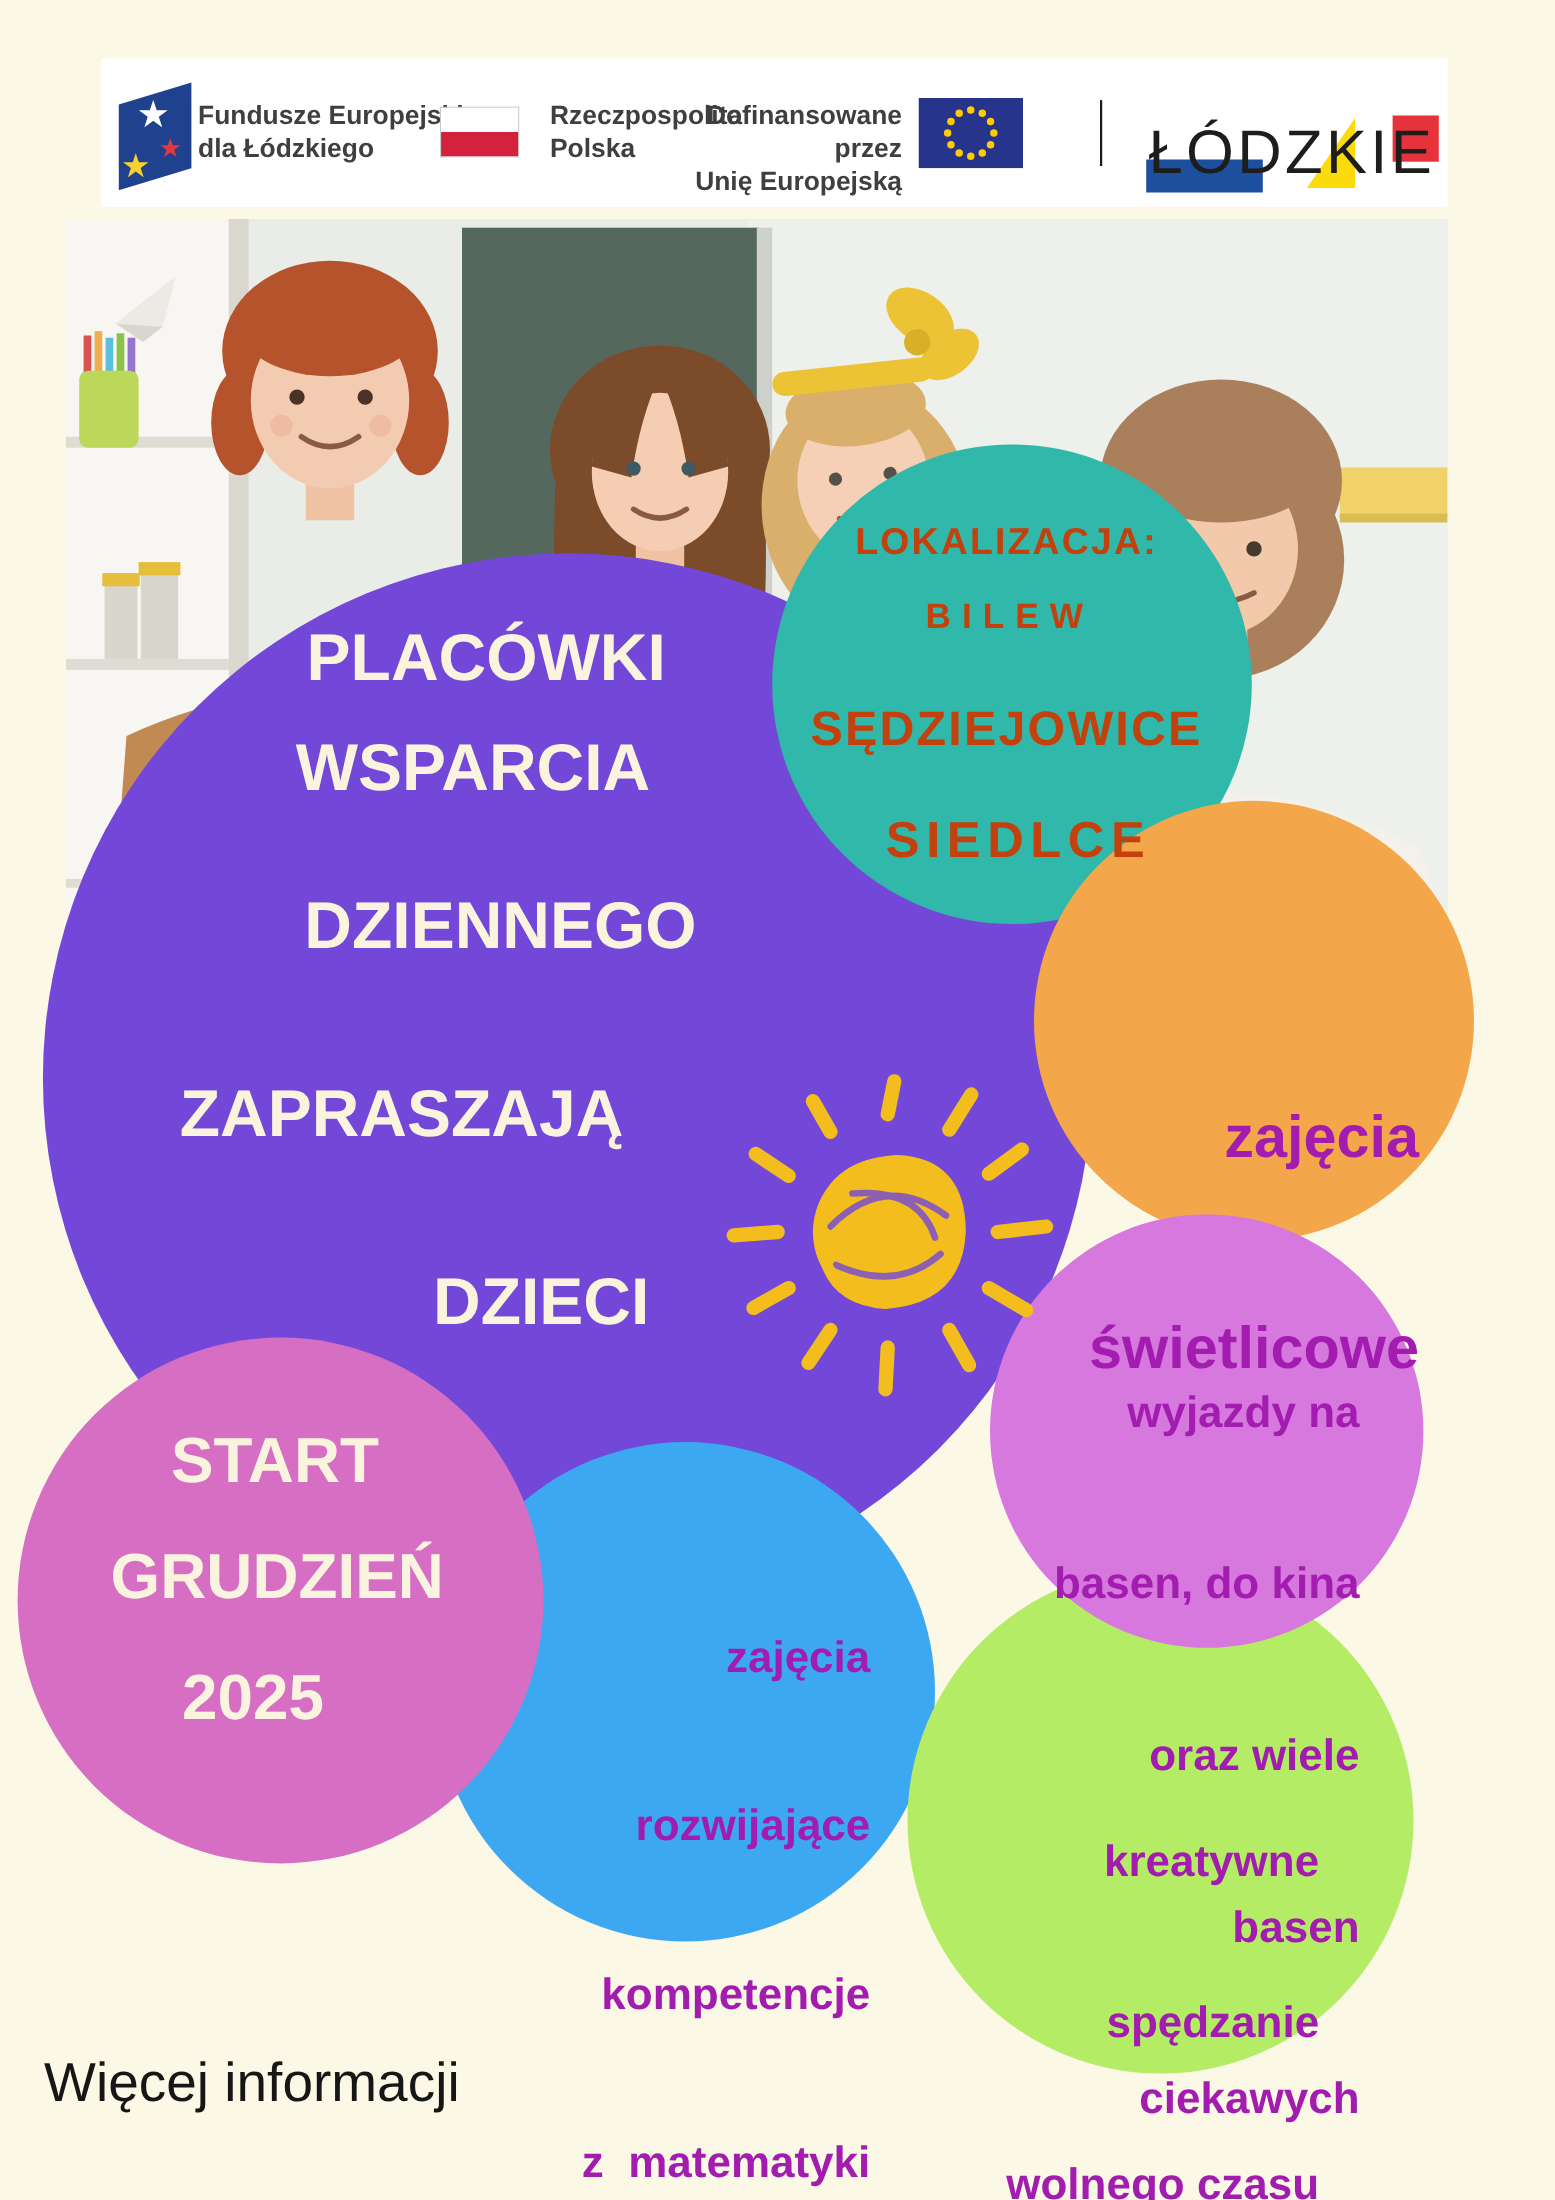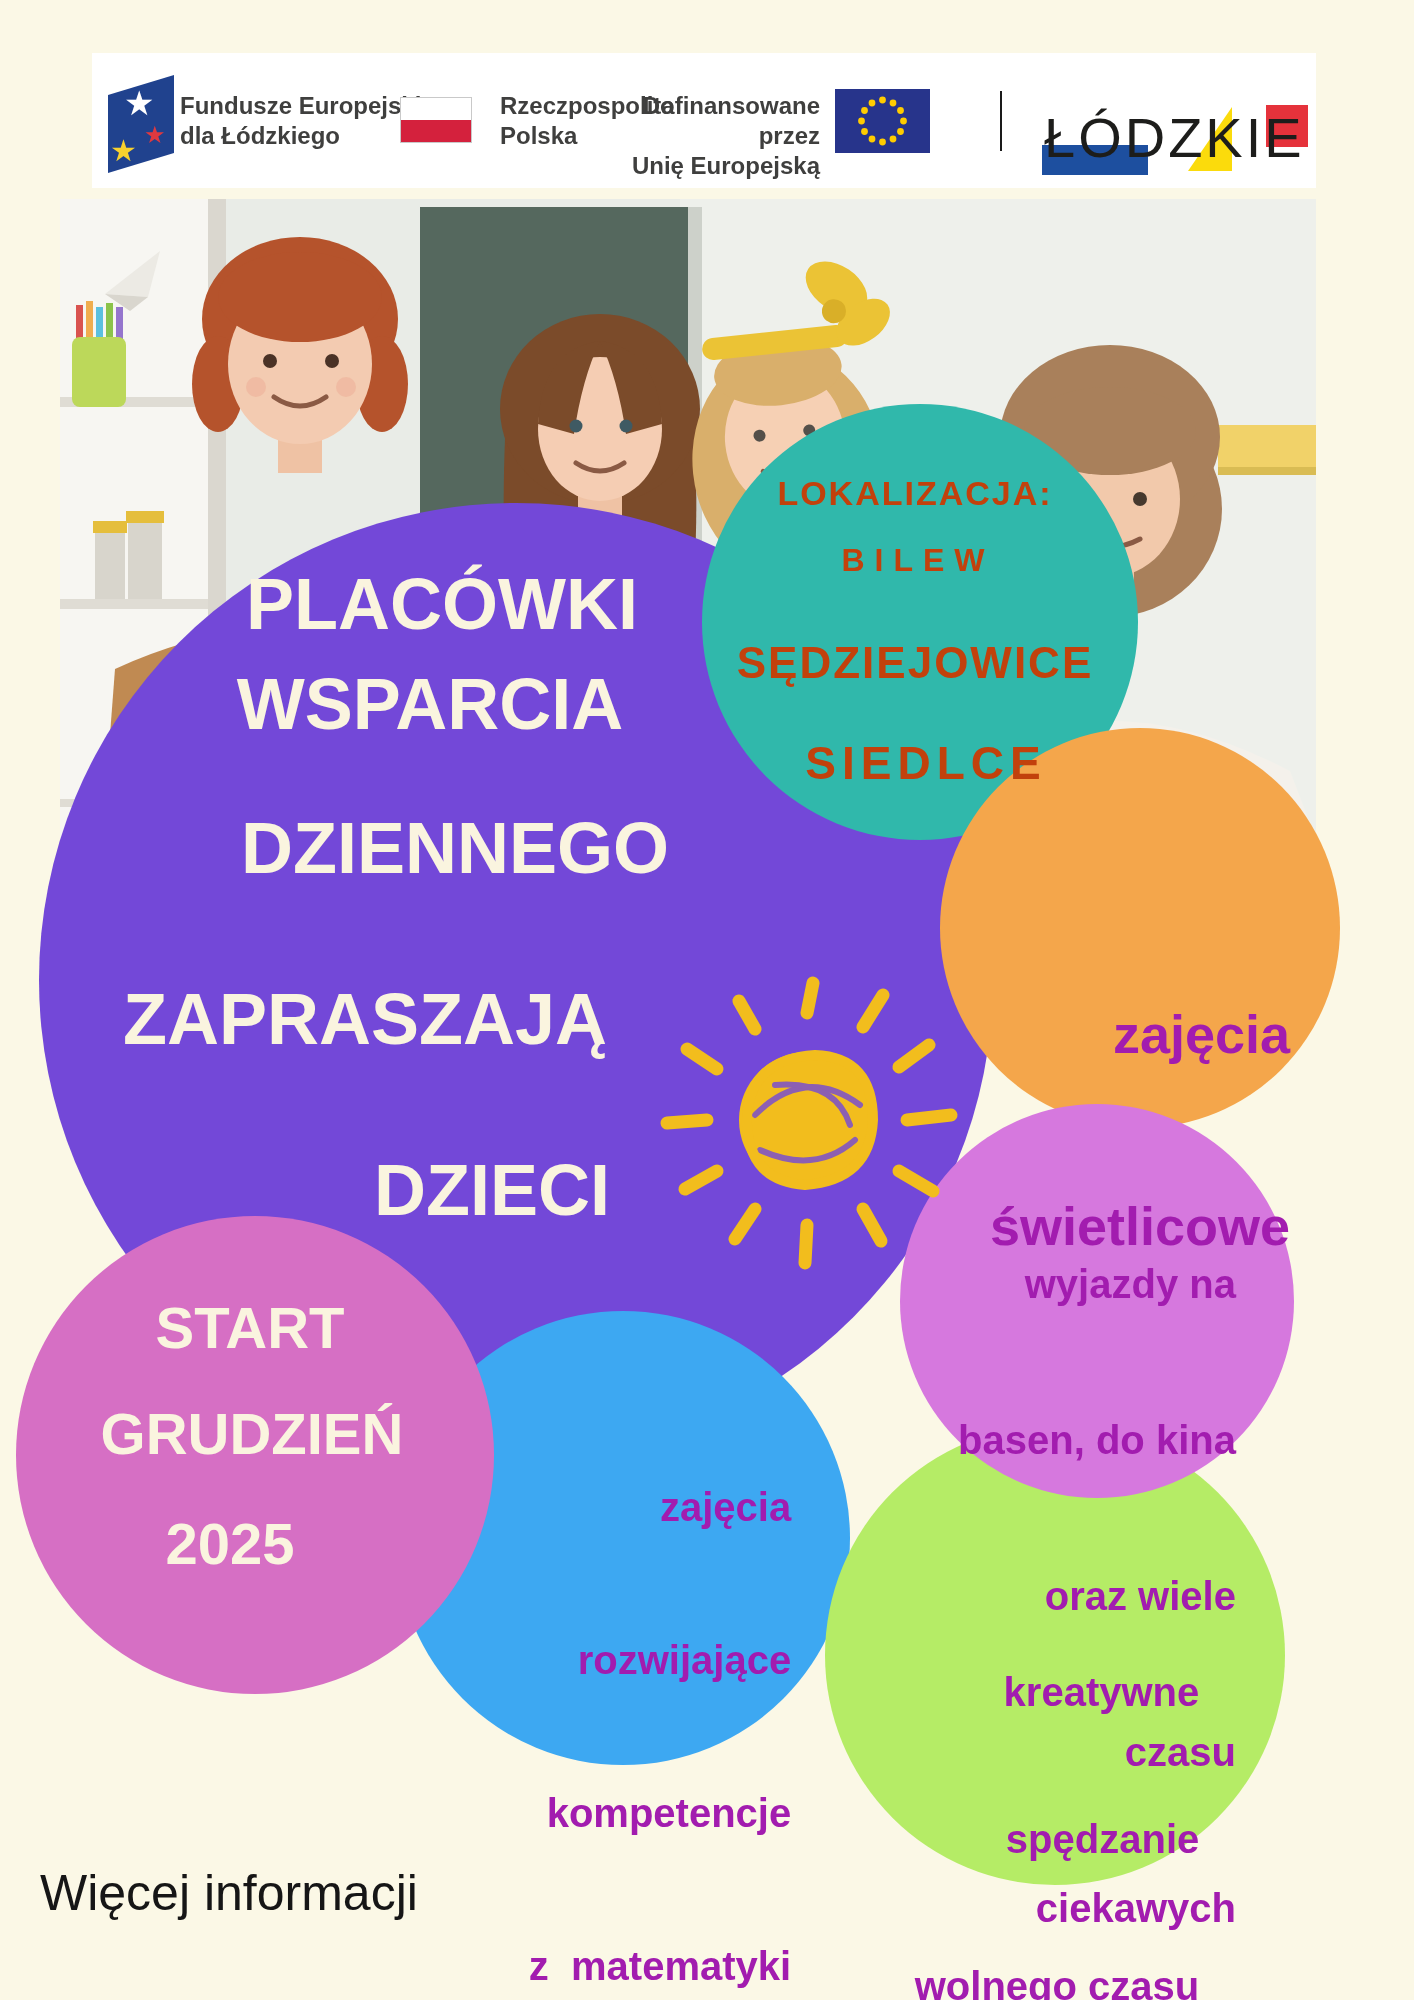--- a/index.html
+++ b/index.html
@@ -5,21 +5,21 @@
   html,body{margin:0;padding:0;background:#555;}
   .poster{
     position:relative; width:1414px; height:2000px; overflow:hidden;
     background:#FBF8E6; font-family:"Liberation Sans", sans-serif;
   }
   .abs{position:absolute;}
   .circle{position:absolute; border-radius:50%;}
   
   .hl{
     position:absolute; transform:translateX(-50%);
-    font-weight:bold; font-size:72px; line-height:1;
+    font-weight:bold; font-size:60px; line-height:1;
     color:#FAF4DF; letter-spacing:0px; white-space:nowrap;
     font-family:"Liberation Sans", sans-serif;
   }
   
   .loc{position:absolute; transform:translateX(-50%); color:#c2410c; font-weight:bold; white-space:nowrap;}
   
   .btxt{
     position:absolute; transform:translateX(-50%);
     text-align:right; font-weight:bold; color:#a21caf; white-space:pre;
   }
@@ -235,21 +235,21 @@
 
   <div class="btxt" style="left:1140px; top:874px; font-size:54px; line-height:64px;">
     <div>zajęcia</div>
     <div>świetlicowe</div>
   </div>
 
   <div class="btxt" style="left:1097px; top:1154px; font-size:40px; line-height:52px;">
     <div>wyjazdy na</div>
     <div>basen, do kina</div>
     <div>oraz wiele</div>
-    <div>czasu</div>
+    <div>basen</div>
     <div>ciekawych</div>
     
   </div>
 
   <div class="btxt" style="left:660px; top:1380px; font-size:40px; line-height:51px;">
     <div>zajęcia</div>
     <div>rozwijające</div>
     <div>kompetencje</div>
     <div>z  matematyki</div>
     

